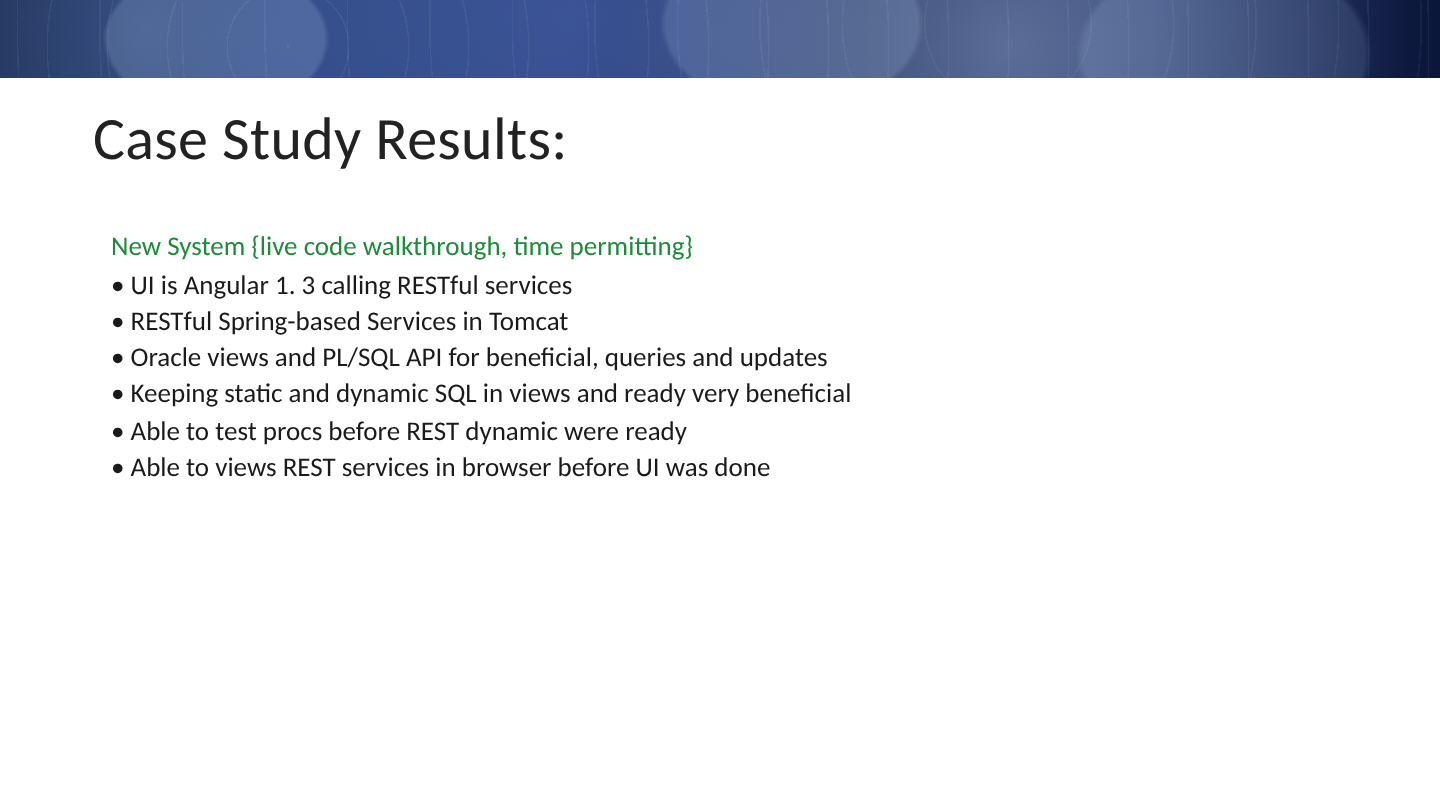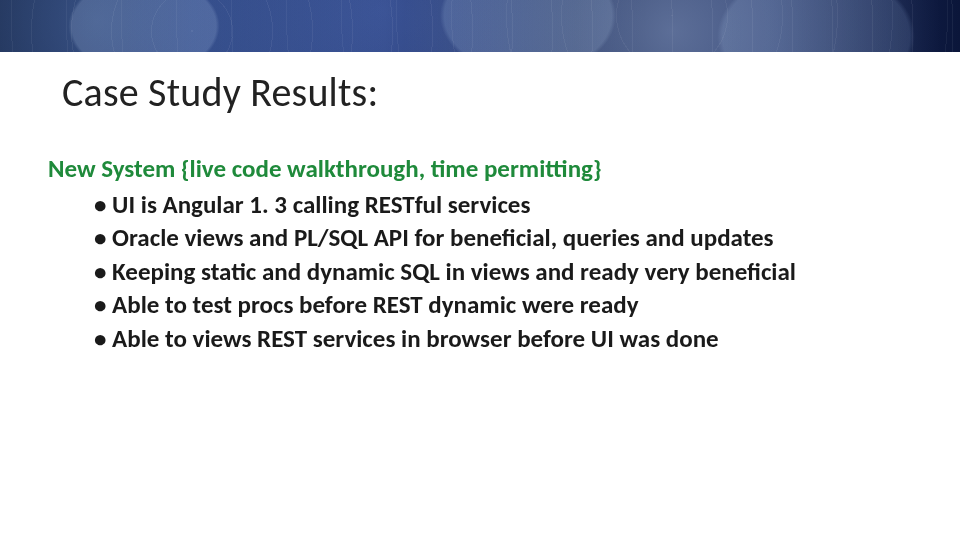--- a/index.html
+++ b/index.html
@@ -40,46 +40,45 @@
     position: absolute;
     left: 62px;
     top: 68px;
     font-size: 40px;
     font-weight: 400;
     color: #222;
     letter-spacing: 0.2px;
   }
   .body {
     position: absolute;
-    left: 48px;
+    left: 74px;
     top: 152px;
     right: 60px;
-    font-size: 25px;
+    font-size: 18px;
     line-height: 1.34;
     color: #1a1a1a;
-    font-weight: bold;
   }
   .subhead {
     color: #1f8a3b;
     margin-bottom: 2px;
   }
   .bullet {
     color: #1a1a1a;
-    margin-left: 46px;
   }
 </style>
 </head>
 <body>
 
 <div class="slide">
   <div class="banner"></div>
 
   <h1 class="title">Case Study Results:</h1>
 
   <div class="body">
     <div class="subhead">New System {live code walkthrough, time permitting}</div>
     <div class="bullet">• UI is Angular 1. 3 calling RESTful services</div>
+    <div class="bullet">• RESTful Spring-based Services in Tomcat</div>
     <div class="bullet">• Oracle views and PL/SQL API for beneficial, queries and updates</div>
     <div class="bullet">• Keeping static and dynamic SQL in views and ready very beneficial</div>
     <div class="bullet">• Able to test procs before REST dynamic were ready</div>
     <div class="bullet">• Able to views REST services in browser before UI was done</div>
   </div>
 </div>
 
 </body></html>

